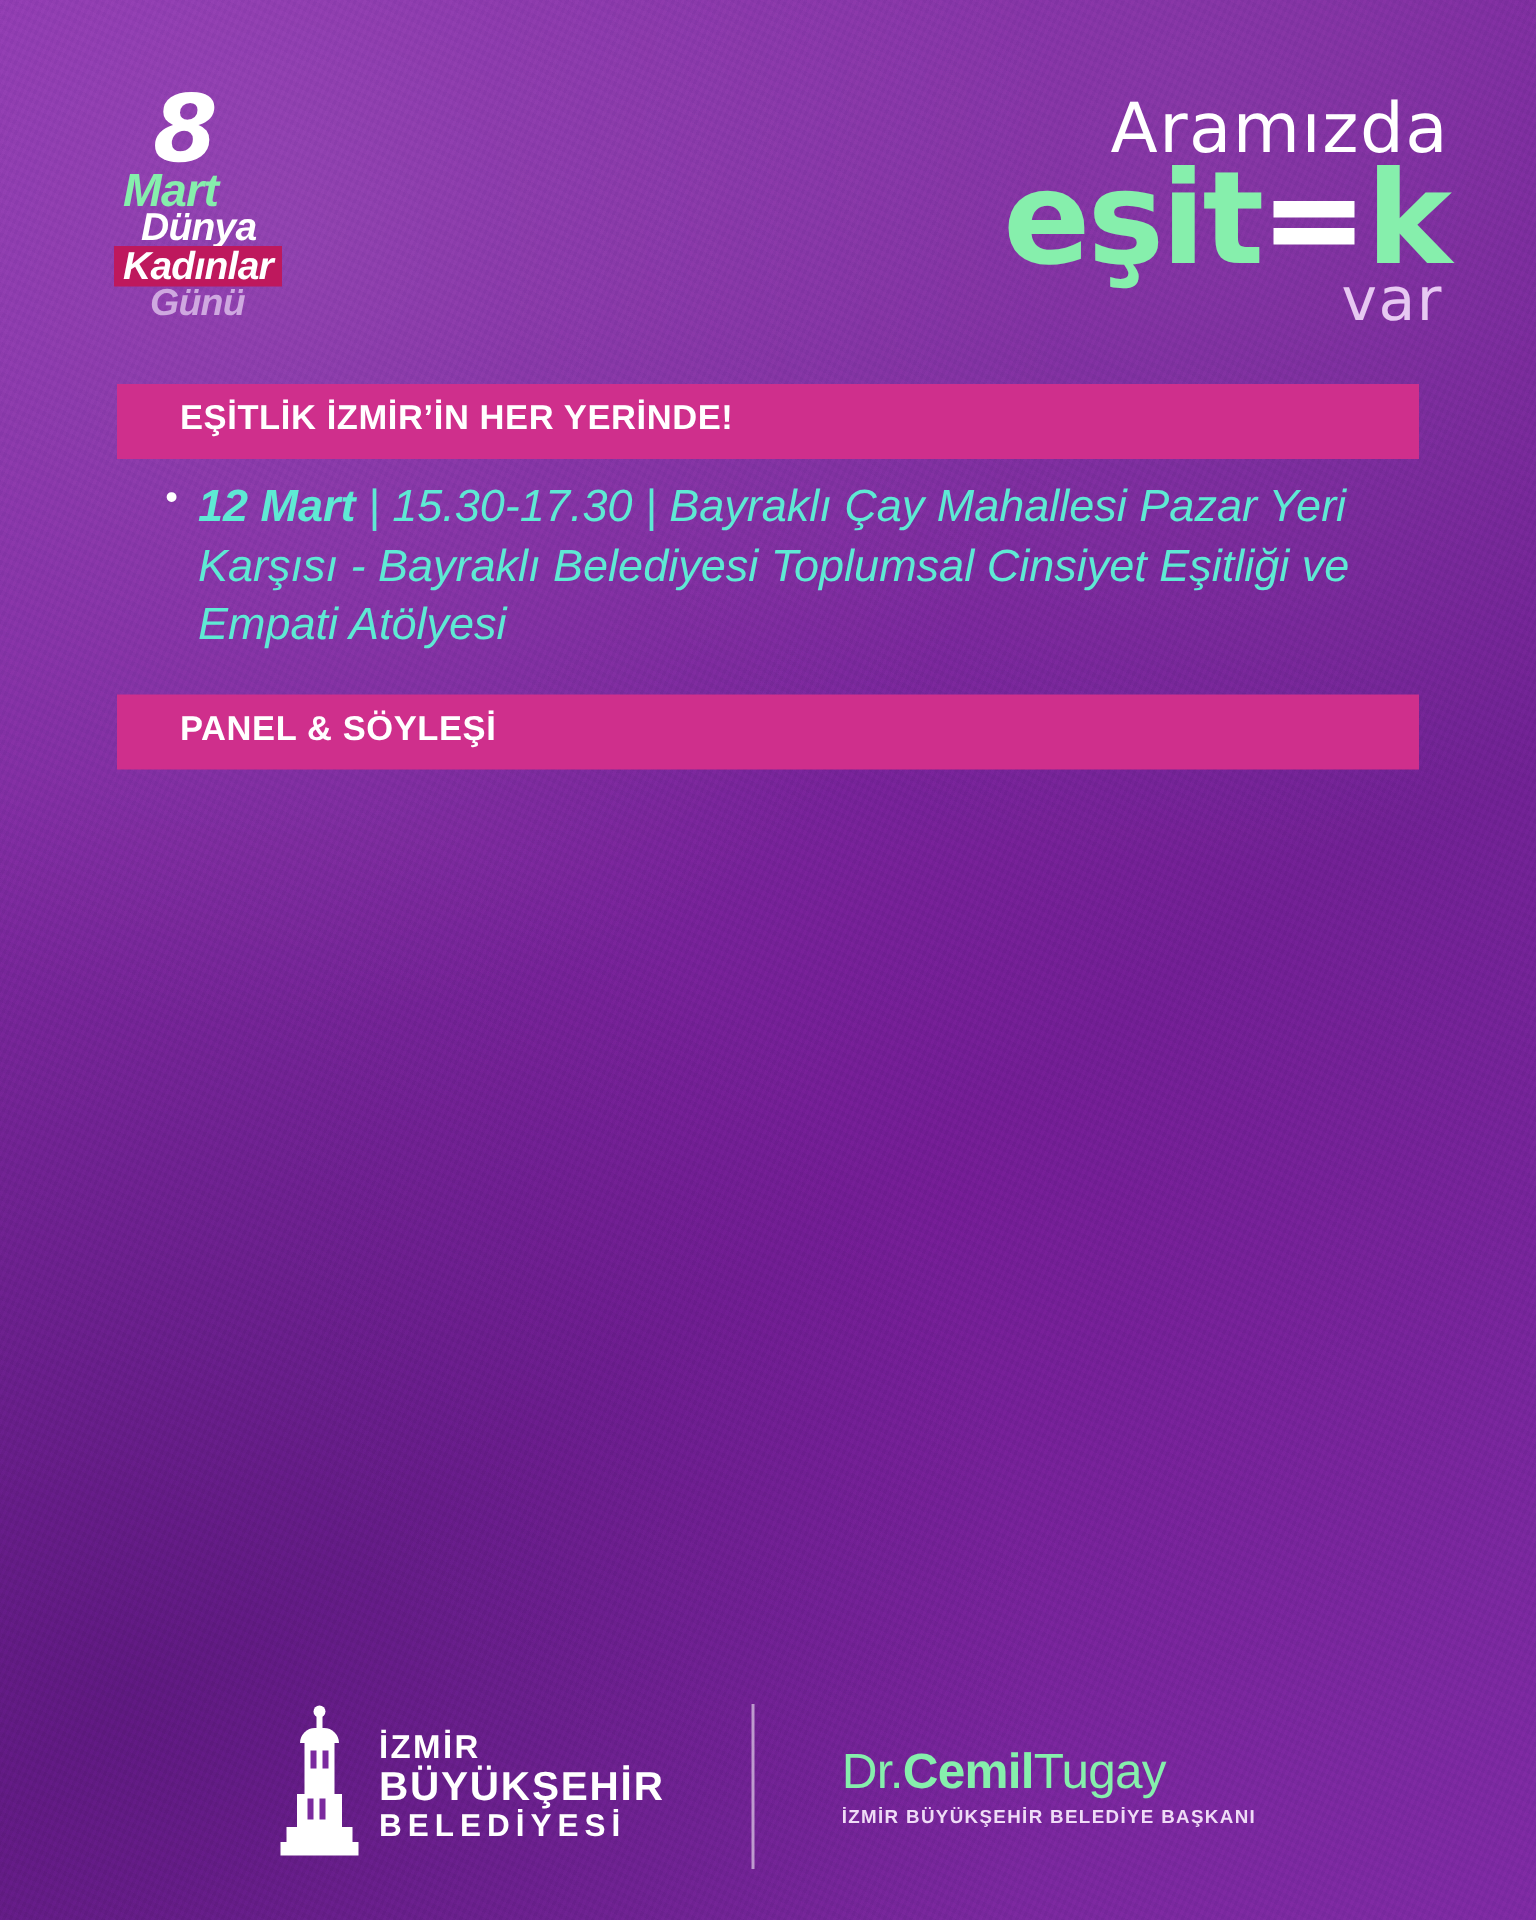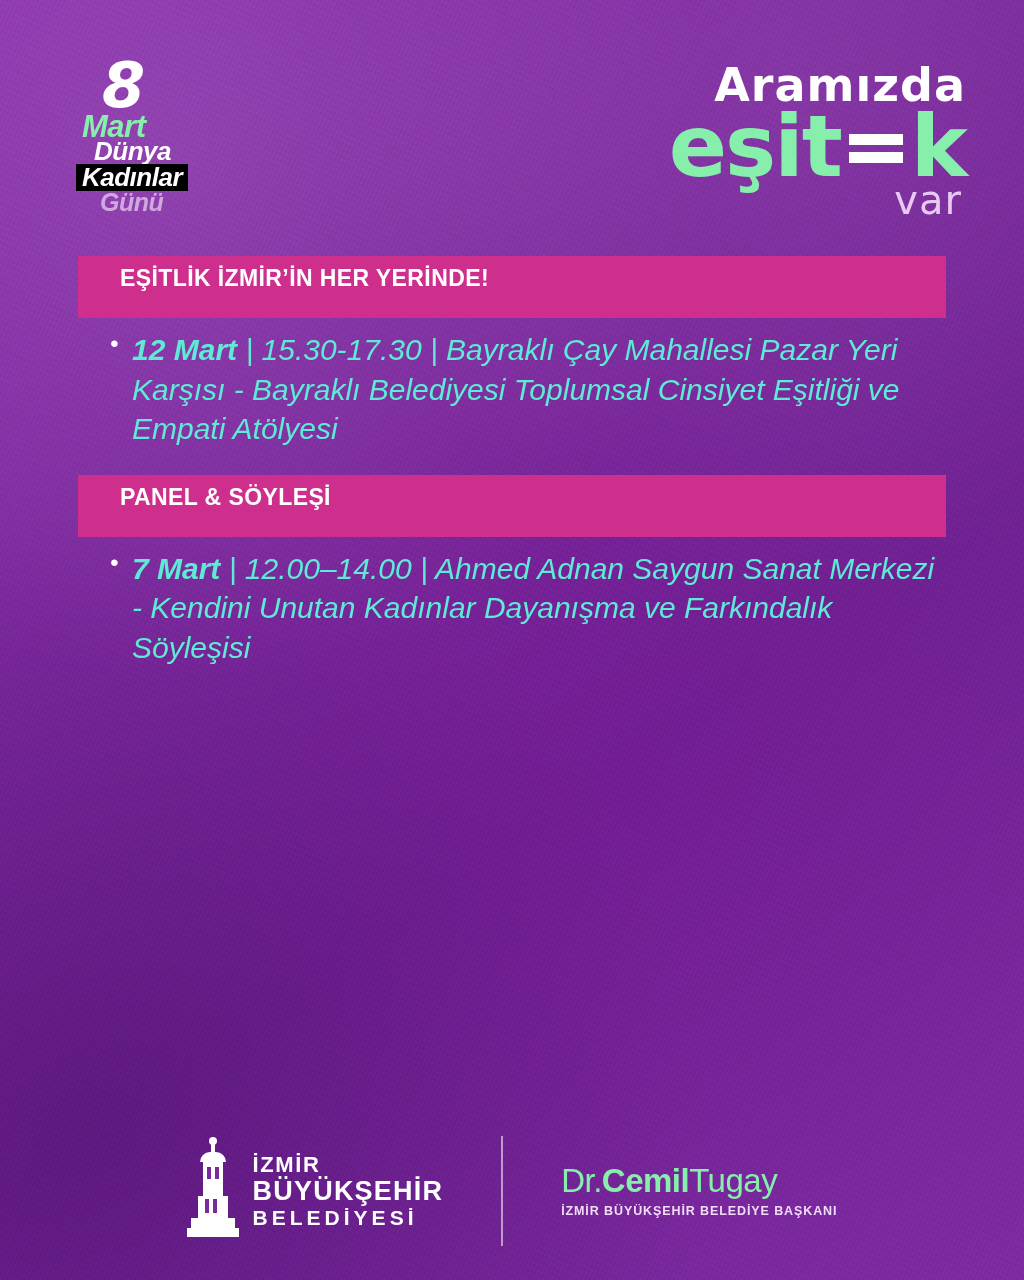--- a/index.html
+++ b/index.html
@@ -47,33 +47,33 @@
     font-size: 31px; font-weight: 700; font-style: italic; line-height: 0.86;
     color: #86efac; margin-left: 10px; letter-spacing: -0.5px;
   }
   .mart8 .l3 {
     font-size: 26px; font-weight: 700; font-style: italic; line-height: 0.9;
     color: #ffffff; margin-left: 22px; letter-spacing: -0.5px;
   }
   .mart8 .l4 {
     display: inline-block;
     font-size: 26px; font-weight: 700; font-style: italic; line-height: 1.05;
-    color: #ffffff; background: #000000; padding: 0 6px; margin-left: 4px;
+    color: #ffffff; background: #be185d; padding: 0 6px; margin-left: 4px;
     letter-spacing: -0.5px;
   }
   .mart8 .l5 {
     font-size: 25px; font-weight: 700; font-style: italic; line-height: 0.9;
     color: #cfa8e0; margin-left: 28px; letter-spacing: -0.5px;
   }
 
   .logo-right {
     position: absolute; right: 58px; top: 62px; width: 340px; text-align: right;
   }
   .logo-right .aramizda {
-    font-size: 46px; font-weight: 700; letter-spacing: 1px; color: #ffffff;
+    font-size: 46px; font-weight: 400; letter-spacing: 1px; color: #ffffff;
     line-height: 1; margin-bottom: 2px;
     font-family: "DejaVu Sans", sans-serif;
   }
   .logo-right .esitlik-row {
     display: flex; align-items: center; justify-content: flex-end; gap: 4px;
     line-height: 0.85;
   }
   .logo-right .esitlik-a,
   .logo-right .esitlik-b {
     font-size: 86px; font-weight: 700; color: #86efac; letter-spacing: -2px;
@@ -91,21 +91,21 @@
     font-size: 40px; font-weight: 400; color: #e7c9f2; letter-spacing: 1px;
     margin-top: -6px; padding-right: 4px;
     font-family: "DejaVu Sans", sans-serif;
   }
 
   
   .content { position: absolute; left: 78px; right: 78px; top: 256px; }
 
   .section-bar {
     background: #cf2f8c;
-    padding: 9px 0 26px 42px;
+    padding: 9px 0 14px 42px;
     font-size: 23px; font-weight: 700; letter-spacing: 0.4px;
     color: #ffffff;
     margin-bottom: 12px;
   }
   .section-bar.second { margin-top: 26px; }
 
   ul.items { list-style: none; padding: 0 0 0 32px; }
   ul.items li {
     position: relative;
     font-size: 30px;
@@ -186,23 +186,20 @@
 
   <div class="section-bar">EŞİTLİK İZMİR’İN HER YERİNDE!</div>
   <ul class="items">
     <li>
       <b>12 Mart</b><span> | 15.30-17.30 | Bayraklı Çay Mahallesi Pazar Yeri Karşısı - Bayraklı Belediyesi Toplumsal Cinsiyet Eşitliği ve Empati Atölyesi</span>
     </li>
   </ul>
 
   <div class="section-bar second">PANEL &amp; SÖYLEŞİ</div>
   <ul class="items">
-    <li>
-      <b>7 Mart</b><span> | 12.00–14.00 | Ahmed Adnan Saygun Sanat Merkezi - Kendini Unutan Kadınlar Dayanışma ve Farkındalık Söyleşisi</span>
-    </li>
   </ul>
 
 </div>
 
 <div class="footer">
 
   <div class="izmir-logo">
     <div class="tower">
       <span class="top-ball"></span>
       <span class="spire"></span>

